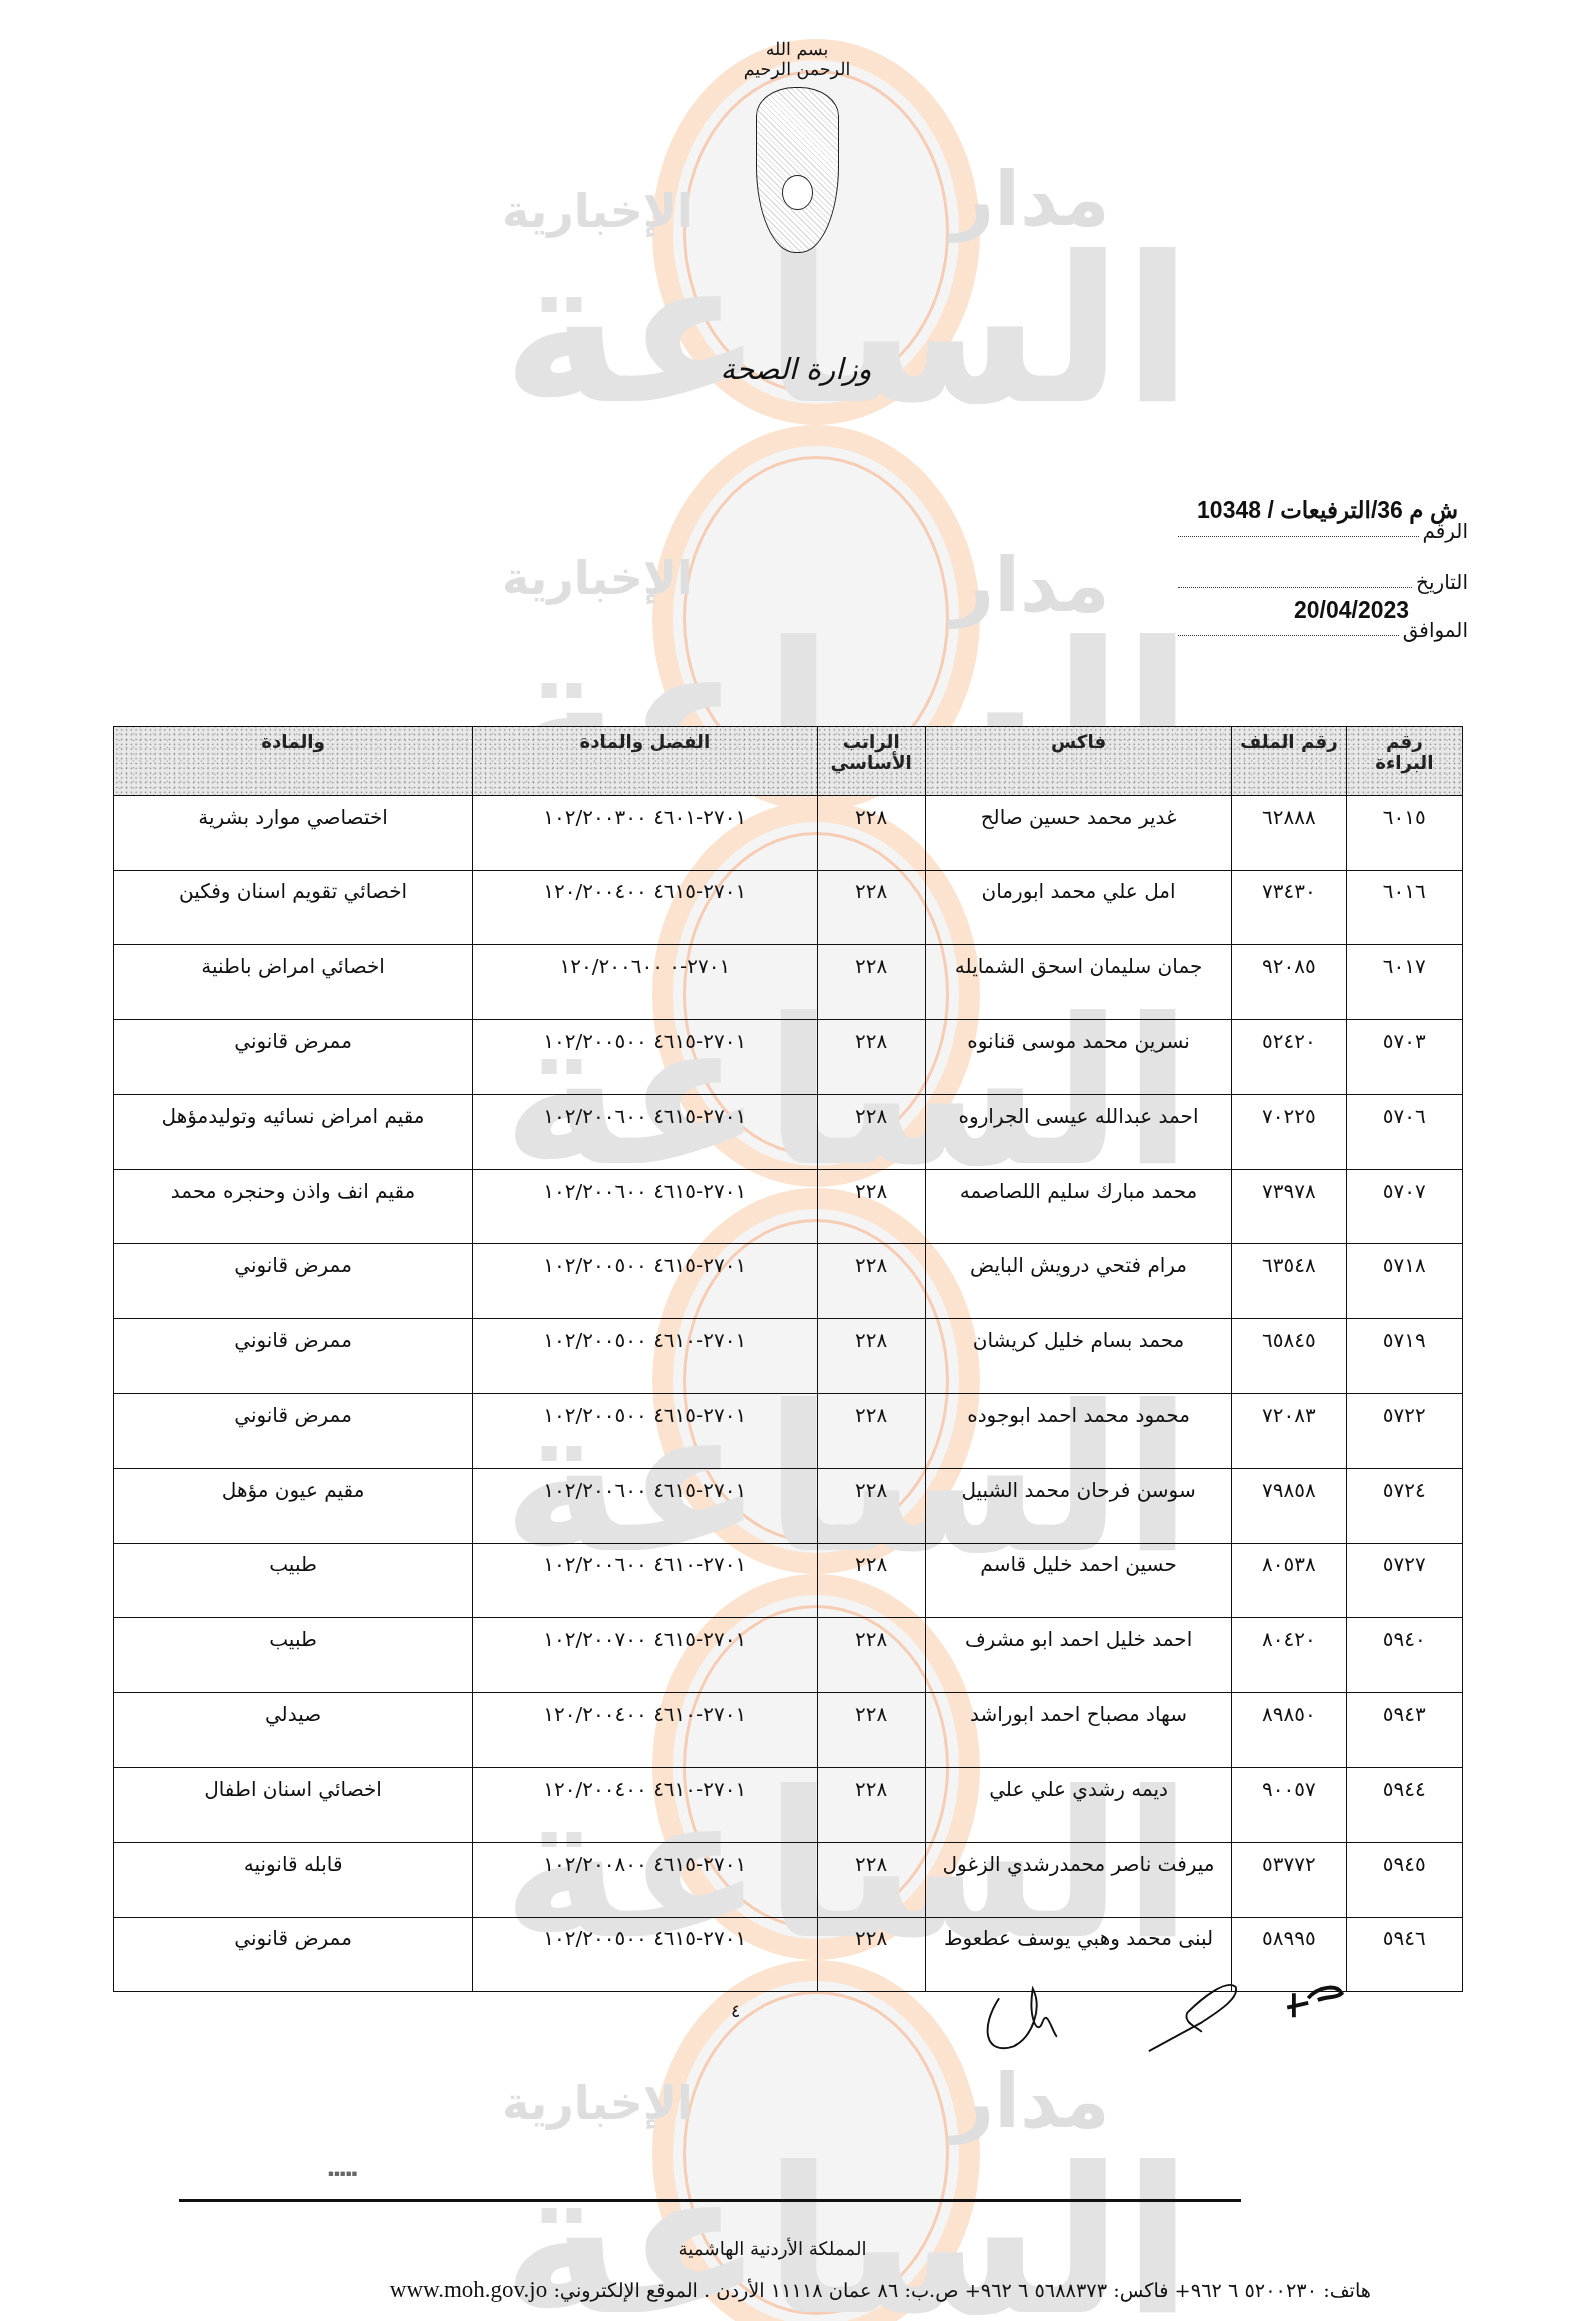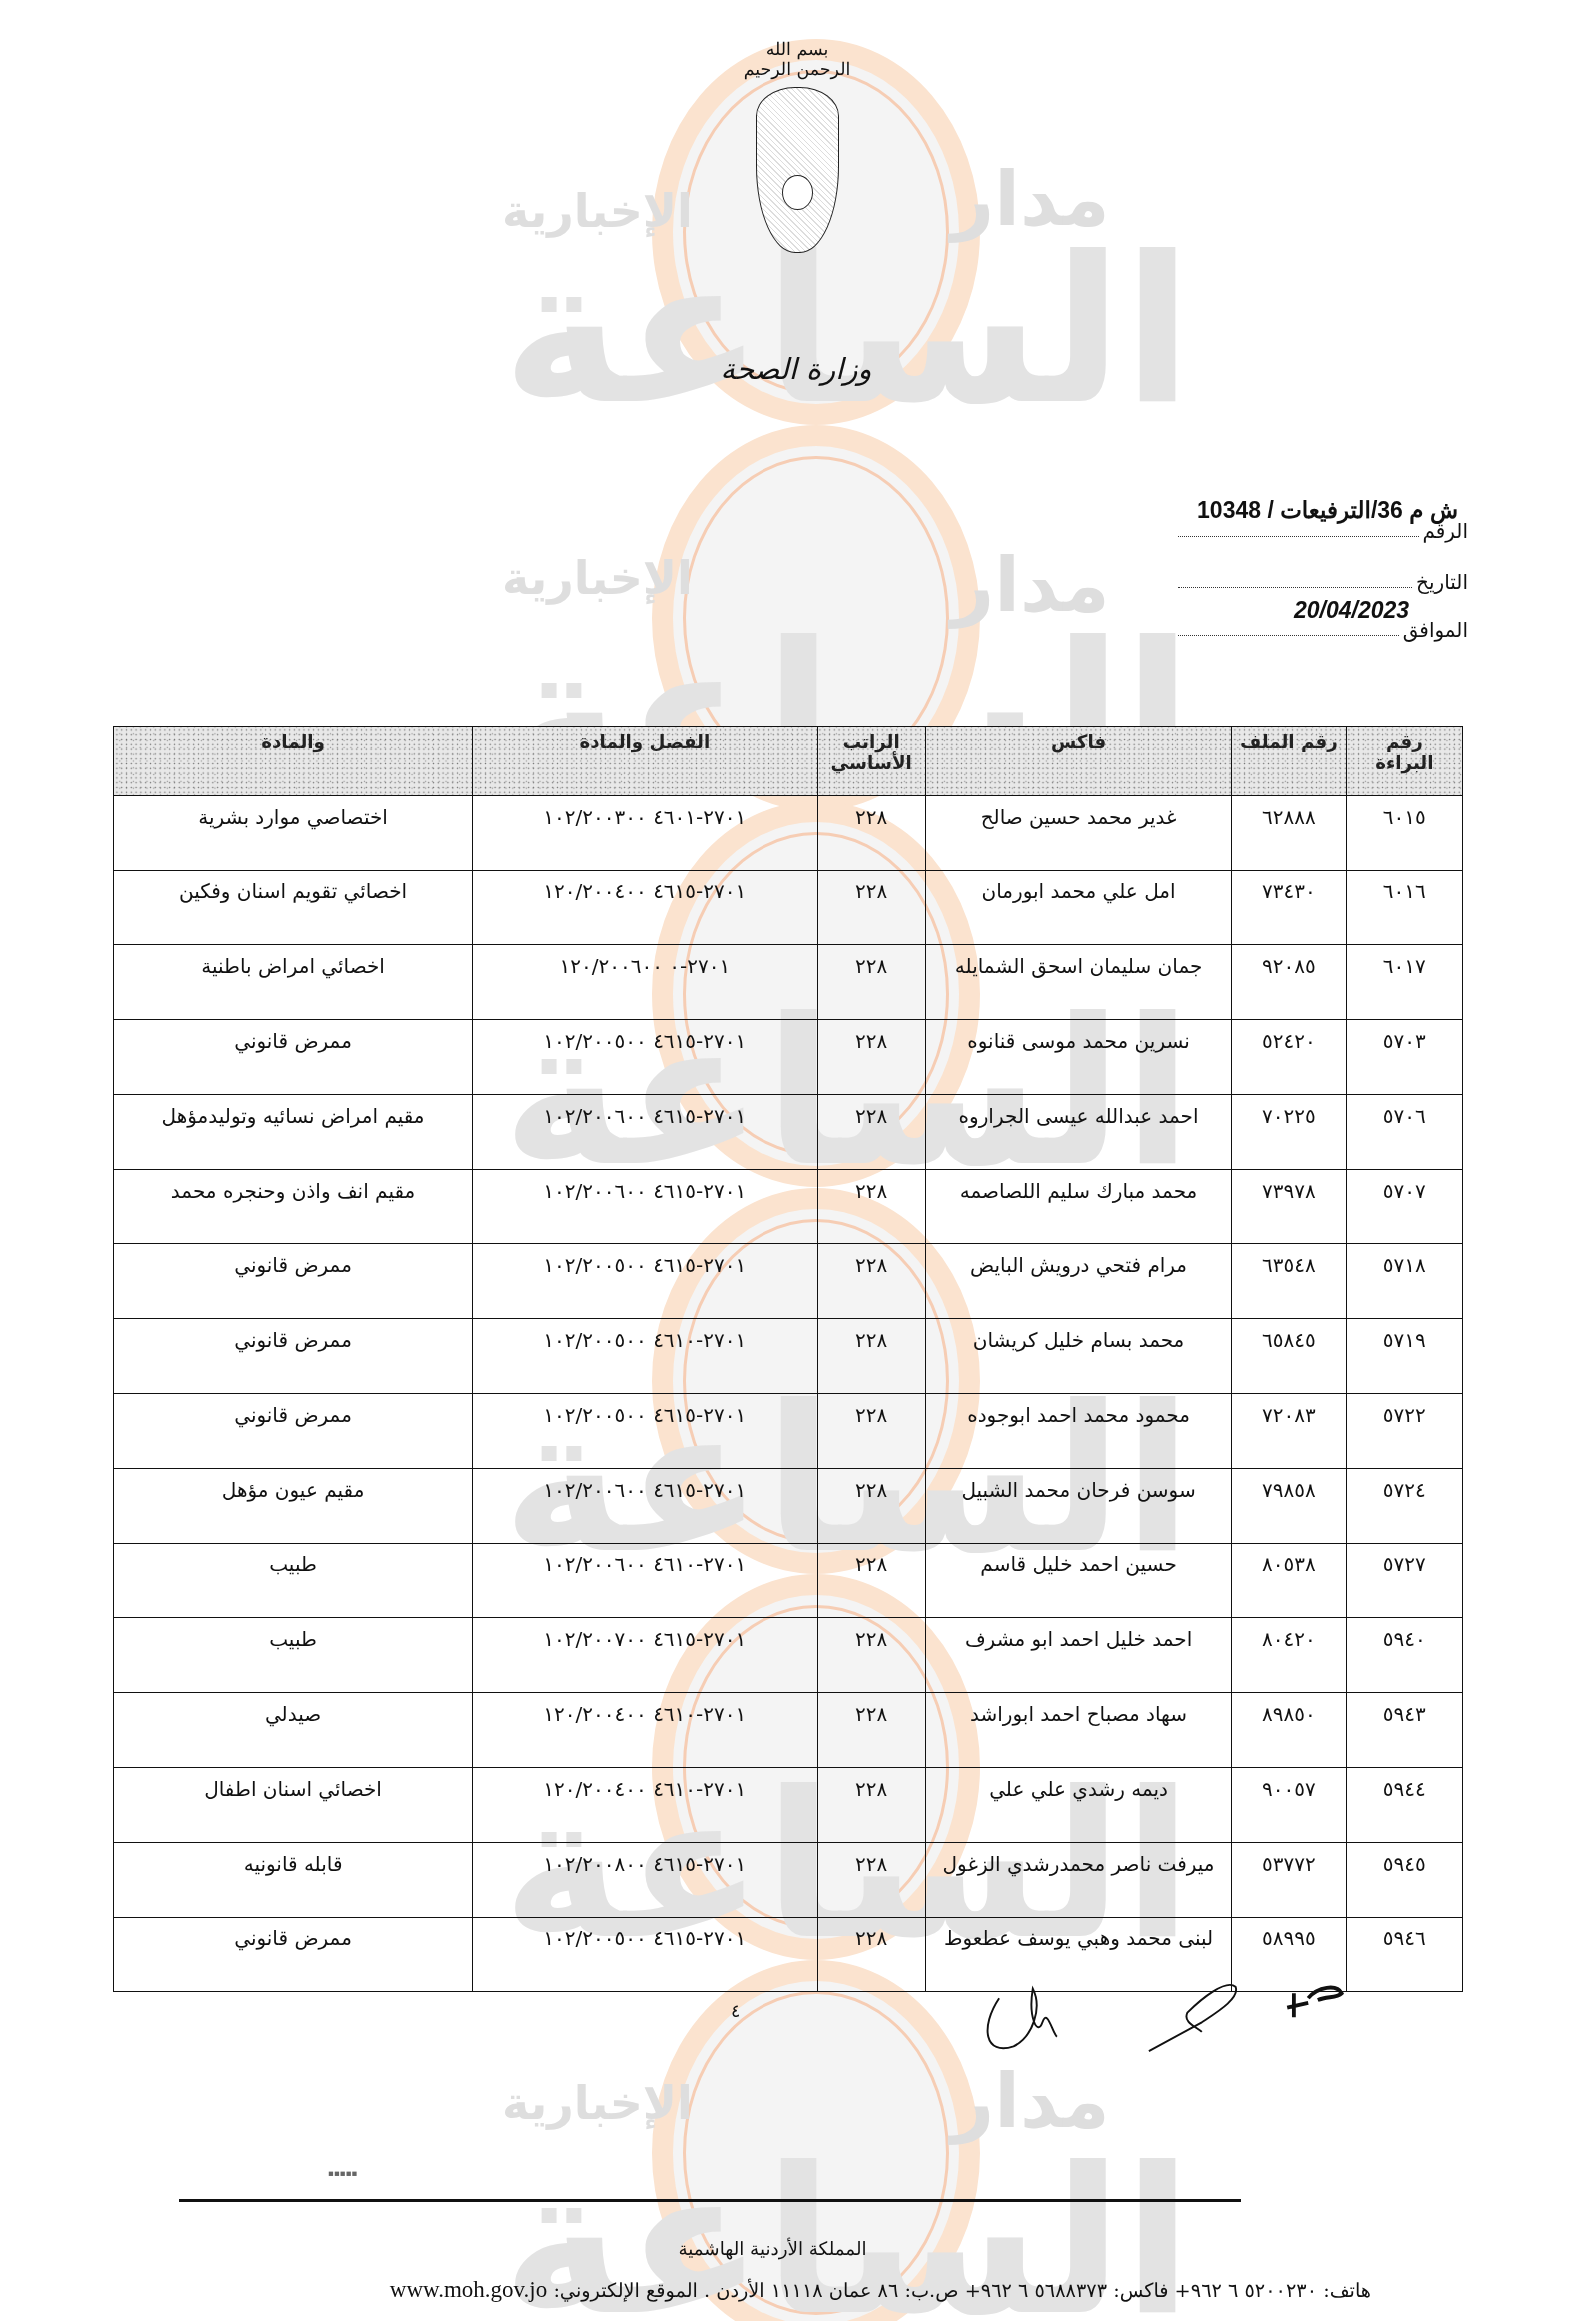--- a/index.html
+++ b/index.html
@@ -100,21 +100,21 @@
 
 <div class="ref-val" style="left:1168px;top:497px;direction:rtl;width:290px;text-align:right;">ش م 36/الترفيعات / 10348</div>
 <div class="ref-row" style="top:519px;">
   <span class="lbl">الرقم</span>
   <span class="dots"></span>
 </div>
 <div class="ref-row" style="top:570px;">
   <span class="lbl">التاريخ</span>
   <span class="dots"></span>
 </div>
-<div class="ref-val" style="left:1294px;top:597px;font-style:italic;">20/04/2023</div>
+<div class="ref-val" style="left:1294px;top:597px;">20/04/2023</div>
 <div class="ref-row" style="top:618px;">
   <span class="lbl">الموافق</span>
   <span class="dots"></span>
 </div>
 
 <table class="main">
   <thead>
     <tr>
       <th class="c-cert">رقم البراءة</th>
       <th class="c-file">رقم الملف</th>

